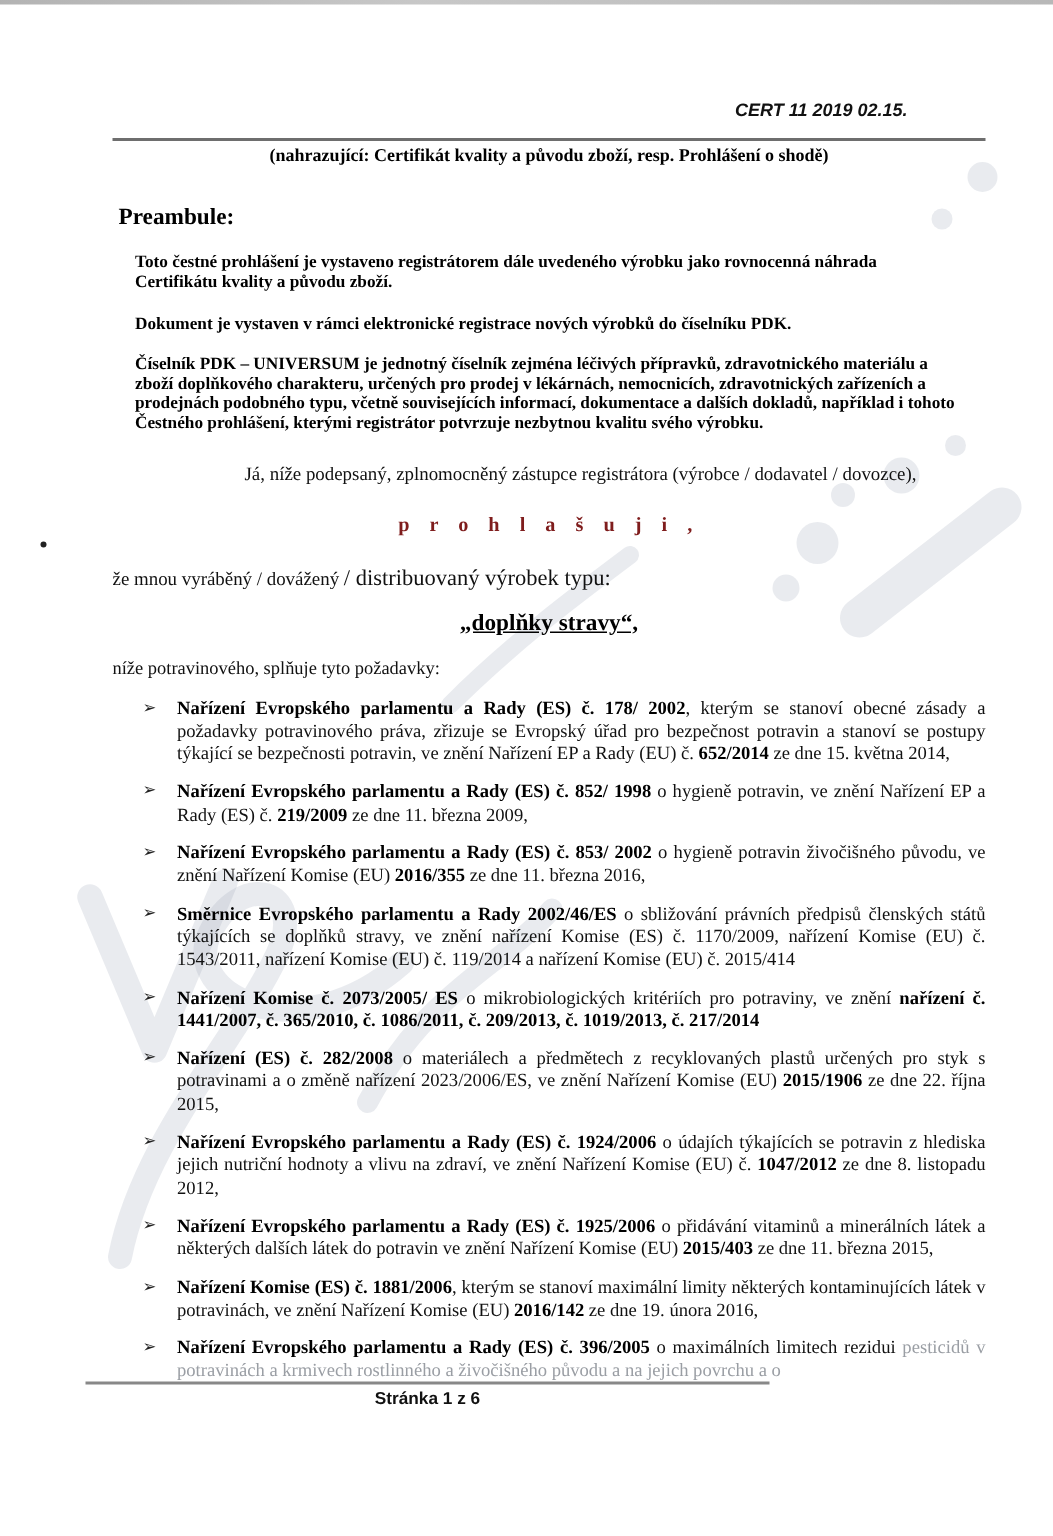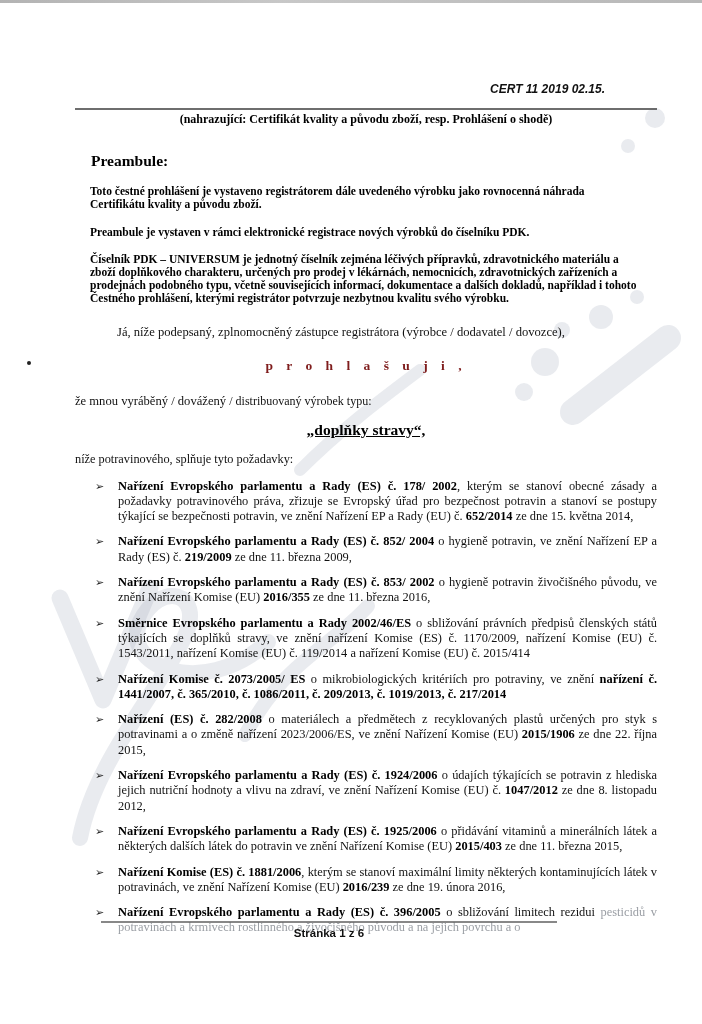--- a/index.html
+++ b/index.html
@@ -15,55 +15,55 @@
   .scan-top-line{
     position:absolute;top:0;left:0;width:702px;height:3px;
     background:linear-gradient(90deg,#9a9a9a,#b5b5b5 40%,#a0a0a0);
     opacity:.75;
   }
   .watermark{
     position:absolute;top:0;left:0;width:702px;height:1024px;
     pointer-events:none;
   }
   .content{
-    position:absolute;top:16px;left:0;width:699px;height:921px;
+    position:absolute;top:0;left:0;width:699px;height:921px;
     padding:0 42px 18px 75px;box-sizing:border-box;overflow:hidden;
   }
   .doc-code{
     margin-top:66px;
     text-align:right;
     font-family:"Liberation Sans", sans-serif;
     font-style:italic;font-weight:bold;font-size:12px;color:#111;
     padding-right:52px;
   }
   hr{border:none;margin:0;}
   .top-rule{margin-top:12px;height:2px;background:#4a4a4a;opacity:.8;}
   h1.doc-title{
     margin:6px 0 0 0;text-align:center;
     font-size:21px;font-weight:bold;letter-spacing:.5px;color:#000;
   }
   .subtitle{
     margin-top:2px;text-align:center;
     font-size:12px;font-weight:bold;color:#000;
   }
   h2.preamble-heading{
-    margin:25px 0 2px 16px;font-size:15.5px;font-weight:bold;color:#000;
+    margin:25px 0 2px 4px;font-size:15.5px;font-weight:bold;color:#000;
   }
   .preamble p{
     margin:15px;font-size:11.5px;font-weight:bold;line-height:12.8px;color:#000;
   }
   .decl-intro{
-    margin:20px 0 0 0;text-indent:42px;font-size:12.6px;color:#111;
+    margin:20px 0 0 0;text-indent:42px;font-size:12.6px;color:#111;text-align:center;
   }
   .decl-verb{
     margin:18px 0 0 0;text-align:center;
     font-size:13.5px;font-weight:bold;letter-spacing:5px;color:#7f1d1d;
   }
   .product-line{margin:20px 0 0 0;font-size:12.6px;color:#111;}
-  .product-line .small{font-size:12px;}
+  .product-line .small{font-size:15px;}
   .product-type{
     margin:12px 0 0 0;text-align:center;
     font-size:15.5px;font-weight:bold;text-decoration:underline;color:#000;
   }
   .req-intro{margin:13px 0 0 0;font-size:12.3px;color:#111;}
   ul.reg-list{
     list-style:none;margin:12px 0 0 0;padding:0 0 0 20px;
   }
   li.reg-item{
     position:relative;
@@ -72,21 +72,21 @@
     font-size:12.4px;line-height:15.3px;
     text-align:justify;color:#111;
   }
   li.reg-item .arrow{
     position:absolute;left:0;top:0;
     font-size:11px;color:#222;
   }
   .b{font-weight:bold;color:#000;}
   .f{color:#9a9ea4;}
   .footer{
-    position:absolute;left:0;top:921px;width:570px;padding-left:44px;
+    position:absolute;left:0;top:921px;width:570px;
   }
   .footer-rule{
     margin:0 57px 0 57px;height:2px;background:#6a6a6a;opacity:.8;
   }
   .page-num{
     margin-top:4px;text-align:center;
     font-family:"Liberation Sans", sans-serif;
     font-size:11.5px;font-weight:700;color:#111;
   }
   .speck{
@@ -122,45 +122,45 @@
 
     <div class="doc-code">CERT 11 2019 02.15.</div>
 
     <hr class="top-rule">
 
     <div class="subtitle">(nahrazující: Certifikát kvality a původu zboží, resp. Prohlášení o shodě)</div>
 
     <h2 class="preamble-heading">Preambule:</h2>
     <div class="preamble" id="preamble">
         <p>Toto čestné prohlášení je vystaveno registrátorem dále uvedeného výrobku jako rovnocenná náhrada Certifikátu kvality a původu zboží.</p>
-        <p>Preambule je vystaven v rámci elektronické registrace nových výrobků do číselníku PDK.</p>
+        <p>Dokument je vystaven v rámci elektronické registrace nových výrobků do číselníku PDK.</p>
         <p>Číselník PDK – UNIVERSUM je jednotný číselník zejména léčivých přípravků, zdravotnického materiálu a zboží doplňkového charakteru, určených pro prodej v lékárnách, nemocnicích, zdravotnických zařízeních a prodejnách podobného typu, včetně souvisejících informací, dokumentace a dalších dokladů, například i tohoto Čestného prohlášení, kterými registrátor potvrzuje nezbytnou kvalitu svého výrobku.</p>
       </div>
 
     <p class="decl-intro">Já, níže podepsaný, zplnomocněný zástupce registrátora (výrobce / dodavatel / dovozce),</p>
 
     <p class="decl-verb">p r o h l a š u j i ,</p>
 
     <p class="product-line"><span>že mnou vyráběný / dovážený </span><span class="small"> / distribuovaný výrobek typu:</span></p>
 
     <p class="product-type">„doplňky stravy“,</p>
 
     <p class="req-intro">níže potravinového, splňuje tyto požadavky:</p>
 
     <ul class="reg-list" id="reg-list">
         <li class="reg-item"><span class="arrow">➢</span><span class="b">Nařízení Evropského parlamentu a Rady (ES) č. 178/ 2002</span><span class="n">, kterým se stanoví obecné zásady a požadavky potravinového práva, zřizuje se Evropský úřad pro bezpečnost potravin a stanoví se postupy týkající se bezpečnosti potravin, ve znění Nařízení EP a Rady (EU) č. </span><span class="b">652/2014</span><span class="n"> ze dne 15. května 2014,</span></li>
-        <li class="reg-item"><span class="arrow">➢</span><span class="b">Nařízení Evropského parlamentu a Rady (ES) č. 852/ 2004</span><span class="n"> o hygieně potravin, ve znění Nařízení EP a Rady (ES) č. </span><span class="b">219/2009</span><span class="n"> ze dne 11. března 2009,</span></li>
+        <li class="reg-item"><span class="arrow">➢</span><span class="b">Nařízení Evropského parlamentu a Rady (ES) č. 852/ 1998</span><span class="n"> o hygieně potravin, ve znění Nařízení EP a Rady (ES) č. </span><span class="b">219/2009</span><span class="n"> ze dne 11. března 2009,</span></li>
         <li class="reg-item"><span class="arrow">➢</span><span class="b">Nařízení Evropského parlamentu a Rady (ES) č. 853/ 2002</span><span class="n"> o hygieně potravin živočišného původu, ve znění Nařízení Komise (EU) </span><span class="b">2016/355</span><span class="n"> ze dne 11. března 2016,</span></li>
         <li class="reg-item"><span class="arrow">➢</span><span class="b">Směrnice Evropského parlamentu a Rady 2002/46/ES</span><span class="n"> o sbližování právních předpisů členských států týkajících se doplňků stravy, ve znění nařízení Komise (ES) č. 1170/2009, nařízení Komise (EU) č. 1543/2011, nařízení Komise (EU) č. 119/2014 a nařízení Komise (EU) č. 2015/414</span></li>
         <li class="reg-item"><span class="arrow">➢</span><span class="b">Nařízení Komise č. 2073/2005/ ES</span><span class="n"> o mikrobiologických kritériích pro potraviny, ve znění </span><span class="b">nařízení č. 1441/2007, č. 365/2010, č. 1086/2011, č. 209/2013, č. 1019/2013, č. 217/2014</span></li>
         <li class="reg-item"><span class="arrow">➢</span><span class="b">Nařízení (ES) č. 282/2008</span><span class="n"> o materiálech a předmětech z recyklovaných plastů určených pro styk s potravinami a o změně nařízení 2023/2006/ES, ve znění Nařízení Komise (EU) </span><span class="b">2015/1906</span><span class="n"> ze dne 22. října 2015,</span></li>
         <li class="reg-item"><span class="arrow">➢</span><span class="b">Nařízení Evropského parlamentu a Rady (ES) č. 1924/2006</span><span class="n">  o údajích týkajících se potravin z hlediska jejich nutriční hodnoty a vlivu na zdraví, ve znění Nařízení Komise (EU) č. </span><span class="b">1047/2012</span><span class="n"> ze dne 8. listopadu 2012,</span></li>
         <li class="reg-item"><span class="arrow">➢</span><span class="b">Nařízení Evropského parlamentu a Rady (ES) č. 1925/2006</span><span class="n">  o přidávání vitaminů a minerálních látek a některých dalších látek do potravin ve znění Nařízení Komise (EU) </span><span class="b">2015/403</span><span class="n"> ze dne 11. března 2015,</span></li>
-        <li class="reg-item"><span class="arrow">➢</span><span class="b">Nařízení Komise (ES) č. 1881/2006</span><span class="n">, kterým se stanoví maximální limity některých kontaminujících látek v potravinách, ve znění Nařízení Komise (EU) </span><span class="b">2016/239</span><span class="n"> ze dne 19. února 2016,</span></li>
-        <li class="reg-item"><span class="arrow">➢</span><span class="b">Nařízení Evropského parlamentu a Rady (ES) č. 396/2005</span><span class="n"> o sbližování limitech rezidui </span><span class="f">pesticidů v potravinách a krmivech rostlinného a živočišného původu a na jejich povrchu a o</span></li>
+        <li class="reg-item"><span class="arrow">➢</span><span class="b">Nařízení Komise (ES) č. 1881/2006</span><span class="n">, kterým se stanoví maximální limity některých kontaminujících látek v potravinách, ve znění Nařízení Komise (EU) </span><span class="b">2016/142</span><span class="n"> ze dne 19. února 2016,</span></li>
+        <li class="reg-item"><span class="arrow">➢</span><span class="b">Nařízení Evropského parlamentu a Rady (ES) č. 396/2005</span><span class="n"> o maximálních limitech rezidui </span><span class="f">pesticidů v potravinách a krmivech rostlinného a živočišného původu a na jejich povrchu a o</span></li>
       </ul>
 
   </div>
 
   <div class="footer">
     <hr class="footer-rule">
     <div class="page-num">Stránka 1 z 6</div>
   </div>
 
   <div class="speck"></div>

